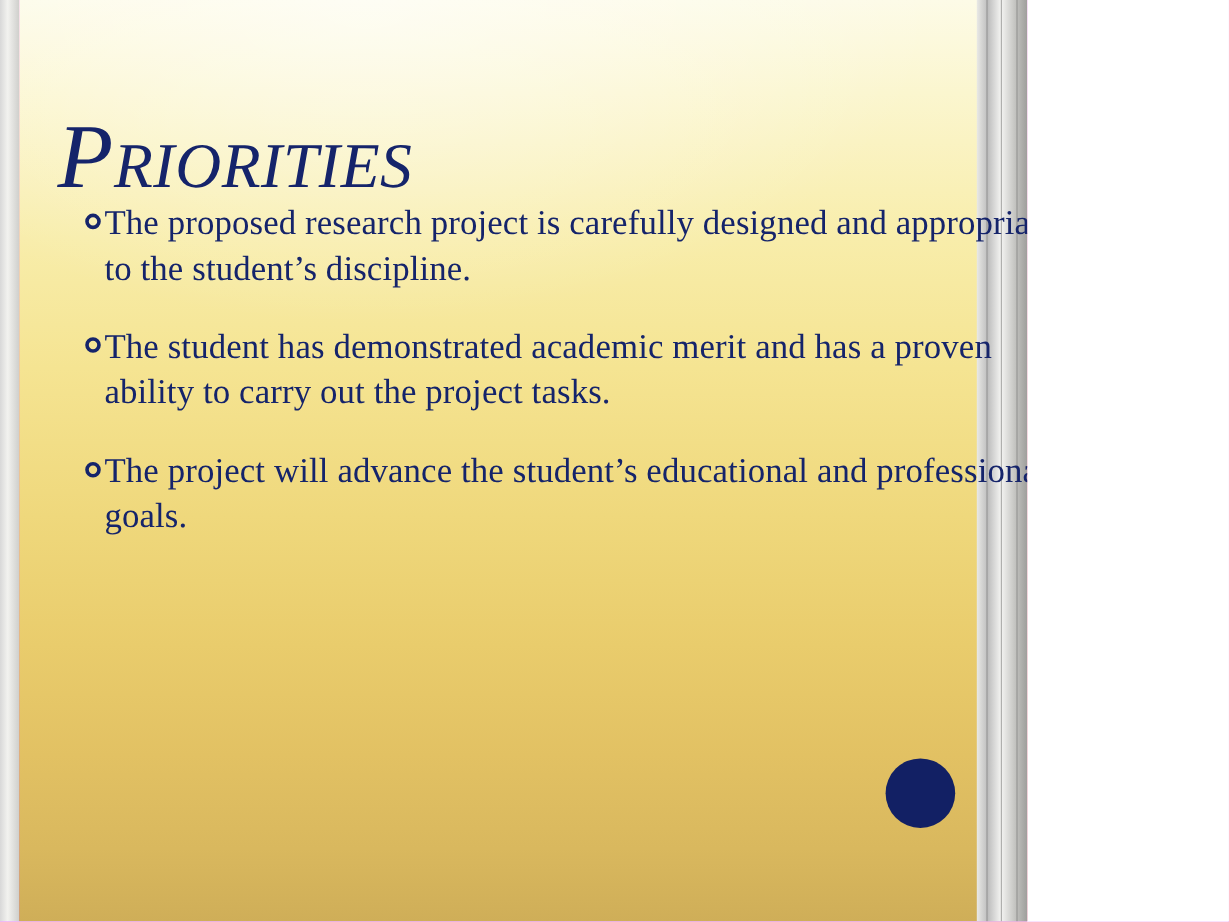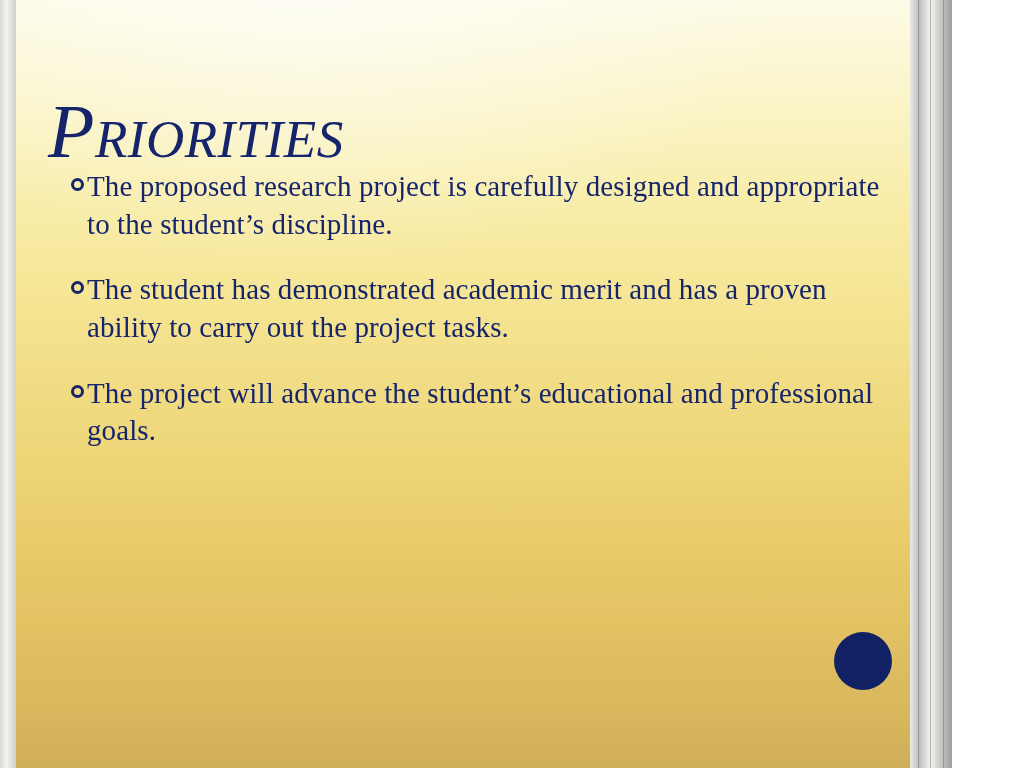--- a/index.html
+++ b/index.html
@@ -6,21 +6,21 @@
     margin: 0;
     padding: 0;
     width: 1024px;
     height: 768px;
     overflow: hidden;
     background: #ffffff;
   }
 
   .slide {
     position: relative;
-    width: 952px;
+    width: 856px;
     height: 768px;
     overflow: hidden;
     font-family: "Liberation Serif", serif;
     background: #d946ef;
   }
 
   
   .edge-left {
     position: absolute;
     top: 0;

